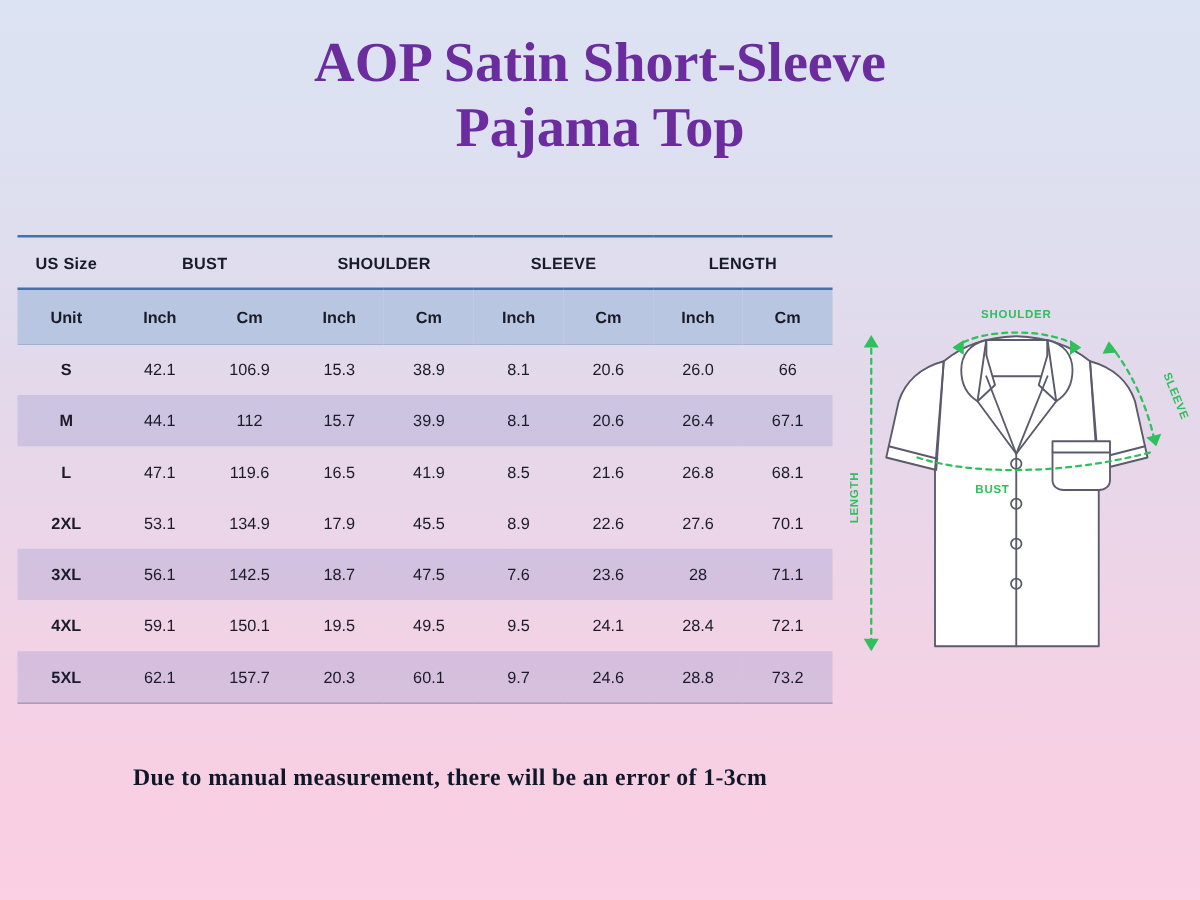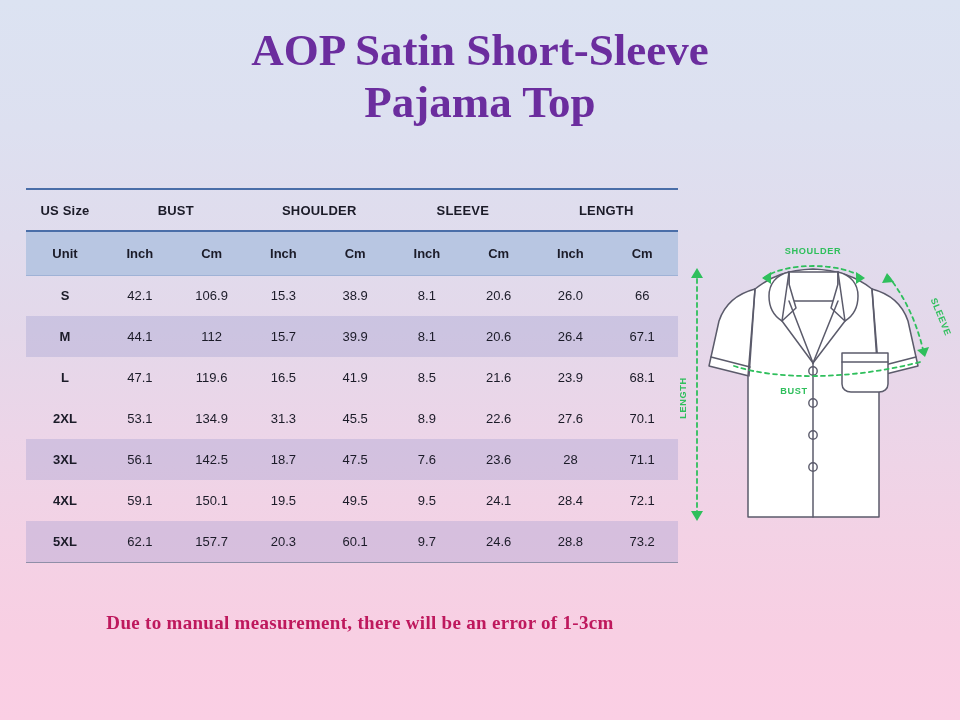--- a/index.html
+++ b/index.html
@@ -37,21 +37,21 @@
     font-weight: bold;
     font-size: 45px;
     line-height: 52px;
     color: #6b2d9e;
     letter-spacing: 0px;
   }
 
   
   #size-table-wrap {
     position: absolute;
-    left: 26px;
+    left: 14px;
     top: 188px;
     width: 652px;
   }
 
   table#size-table {
     width: 652px;
     border-collapse: collapse;
     table-layout: fixed;
   }
 
@@ -111,21 +111,21 @@
   
   #footnote {
     position: absolute;
     left: 0;
     top: 612px;
     width: 720px;
     text-align: center;
     font-family: "Liberation Serif", serif;
     font-weight: bold;
     font-size: 19px;
-    color: #be185d;
+    color: #0f172a;
     letter-spacing: 0.3px;
   }
 
   
   #diagram {
     position: absolute;
     left: 676px;
     top: 226px;
     width: 284px;
     height: 330px;
@@ -205,28 +205,28 @@
           <td>67.1</td>
         </tr>
         <tr class="data-row">
           <td class="size-cell">L</td>
           <td>47.1</td>
           <td>119.6</td>
           <td>16.5</td>
           <td>41.9</td>
           <td>8.5</td>
           <td>21.6</td>
-          <td>23.9</td>
+          <td>26.8</td>
           <td>68.1</td>
         </tr>
         <tr class="data-row">
           <td class="size-cell">2XL</td>
           <td>53.1</td>
           <td>134.9</td>
-          <td>31.3</td>
+          <td>17.9</td>
           <td>45.5</td>
           <td>8.9</td>
           <td>22.6</td>
           <td>27.6</td>
           <td>70.1</td>
         </tr>
         <tr class="data-row alt">
           <td class="size-cell">3XL</td>
           <td>56.1</td>
           <td>142.5</td>

